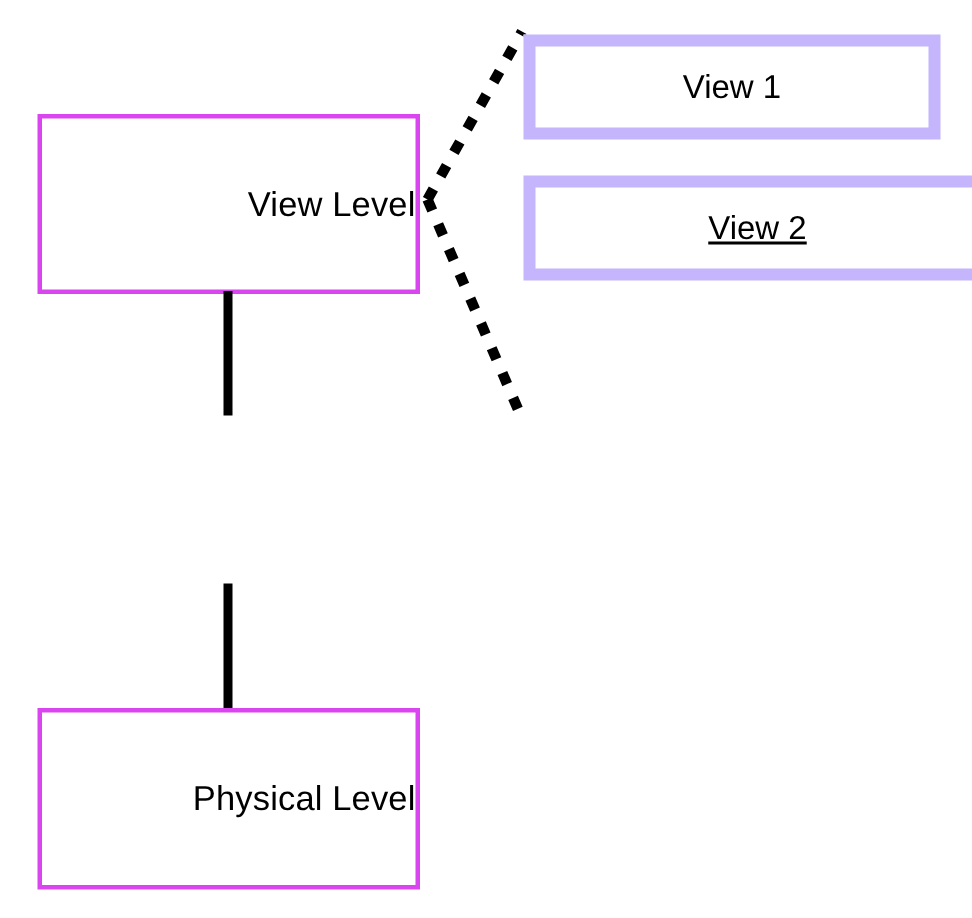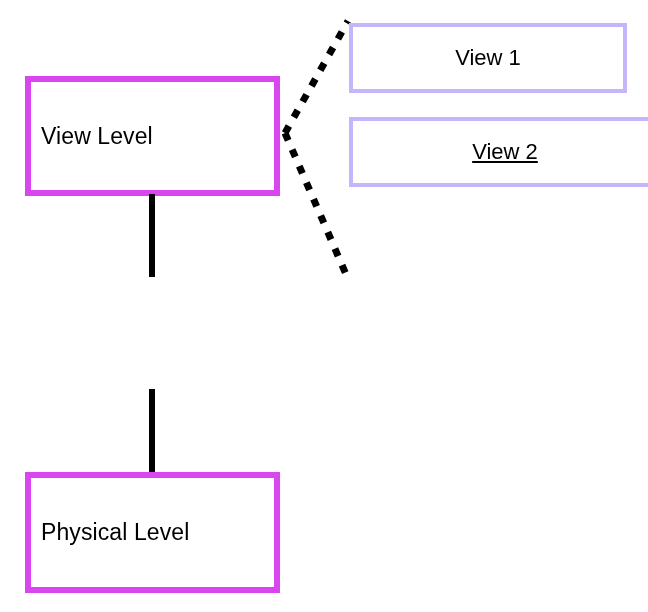--- a/index.html
+++ b/index.html
@@ -17,39 +17,39 @@
   #canvas {
     position: relative;
     width: 648px;
     height: 612px;
     background: #ffffff;
   }
   .node-box {
     position: absolute;
     box-sizing: border-box;
     background: #ffffff;
-    border: 6px solid #d946ef;
+    border: 3px solid #d946ef;
     display: flex;
     align-items: center;
-    justify-content: flex-start;
+    justify-content: flex-end;
     padding-left: 10px;
   }
   .node-label {
     font-family: "Liberation Sans", sans-serif;
     font-size: 23px;
     line-height: 1;
     color: #000000;
     letter-spacing: 0.1px;
     white-space: nowrap;
   }
   .view-box {
     position: absolute;
     box-sizing: border-box;
     background: #ffffff;
-    border: 4px solid #c4b5fd;
+    border: 8px solid #c4b5fd;
     display: flex;
     align-items: center;
     justify-content: center;
   }
   .view-label {
     font-family: "Liberation Sans", sans-serif;
     font-size: 22px;
     line-height: 1;
     color: #000000;
     white-space: nowrap;

